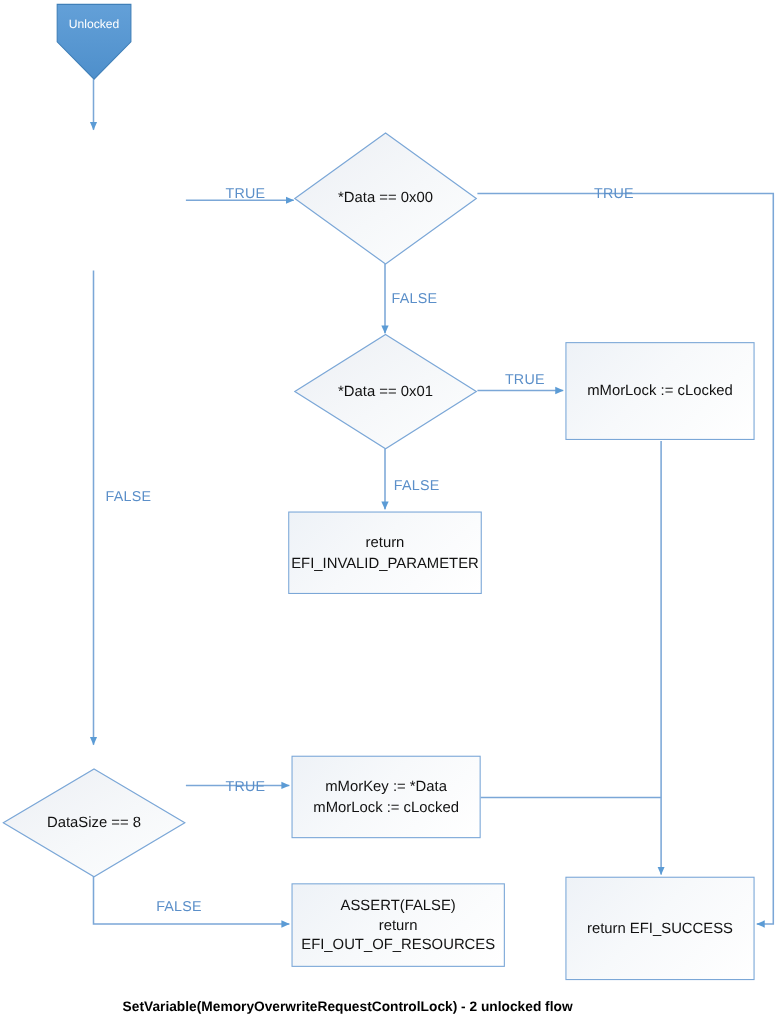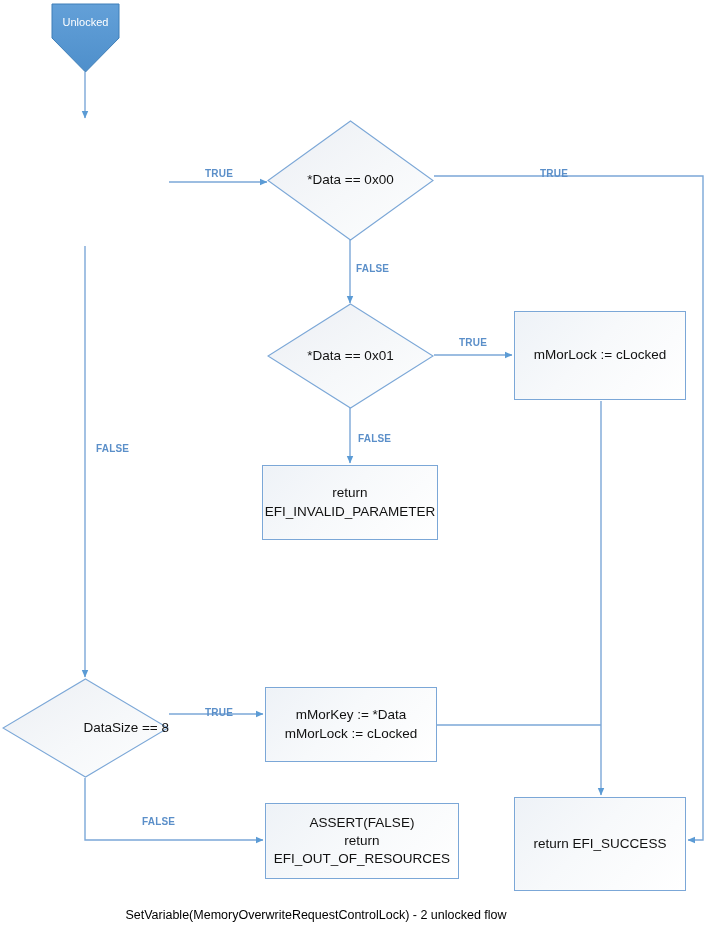--- a/index.html
+++ b/index.html
@@ -75,33 +75,32 @@
   .banner .blabel {
     position: relative;
     z-index: 2;
     color: #ffffff;
     font-size: 11px;
     margin-bottom: 32px;
   }
   .edgelabel {
     position: absolute;
     color: #5b8fc9;
-    font-size: 10px;
+    font-size: 13px;
     letter-spacing: 0.2px;
     white-space: nowrap;
-    font-weight: bold;
   }
   #caption {
     position: absolute;
     left: 0;
     top: 908px;
     width: 632px;
     text-align: center;
     font-size: 12.5px;
-    font-weight: normal;
+    font-weight: bold;
     color: #000000;
   }
 </style>
 </head>
 <body>
 
 <div id="canvas">
 
   <svg id="wires" viewBox="0 0 710 939" xmlns="http://www.w3.org/2000/svg">
     <defs>
@@ -169,21 +168,21 @@
 
   <div class="node proc" style="left:514px; top:311px; width:172px; height:89px;">
     <span>mMorLock := cLocked</span>
   </div>
 
   <div class="node proc" style="left:262px; top:465px; width:176px; height:75px;">
     <span>return
 EFI_INVALID_PARAMETER</span>
   </div>
 
-  <div class="node decision" style="left:2px; top:678px; width:167px; height:100px;justify-content:flex-end;">
+  <div class="node decision" style="left:2px; top:698px; width:167px; height:100px;">
     <svg viewBox="0 0 167 100" preserveAspectRatio="none">
       <polygon points="83.5,1 166,50 83.5,99 1,50" fill="url(#diaGrad)" stroke="#7ba7d7" stroke-width="1.1"></polygon>
     </svg>
     <span class="dlabel">DataSize == 8</span>
   </div>
 
   <div class="node proc" style="left:265px; top:687px; width:172px; height:75px;">
     <span>mMorKey := *Data
 mMorLock := cLocked</span>
   </div>

